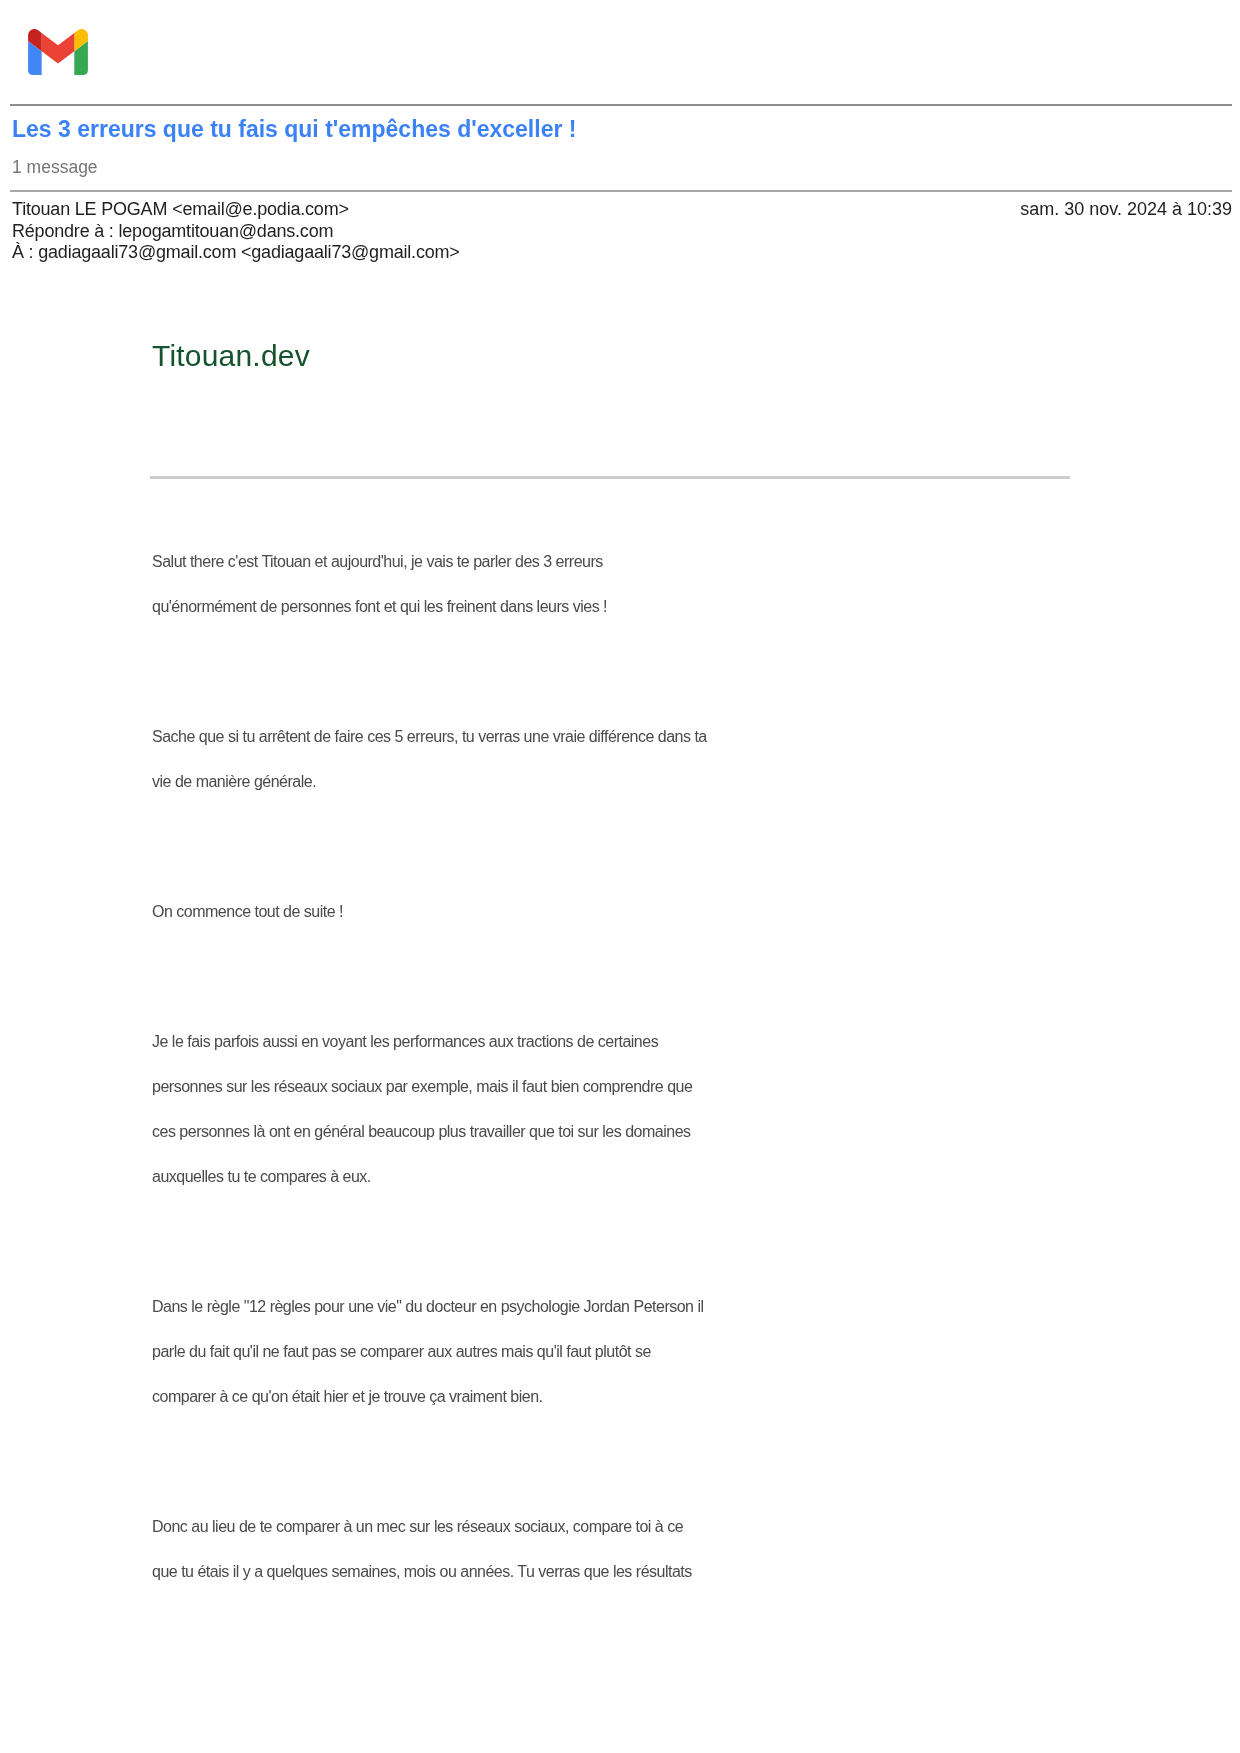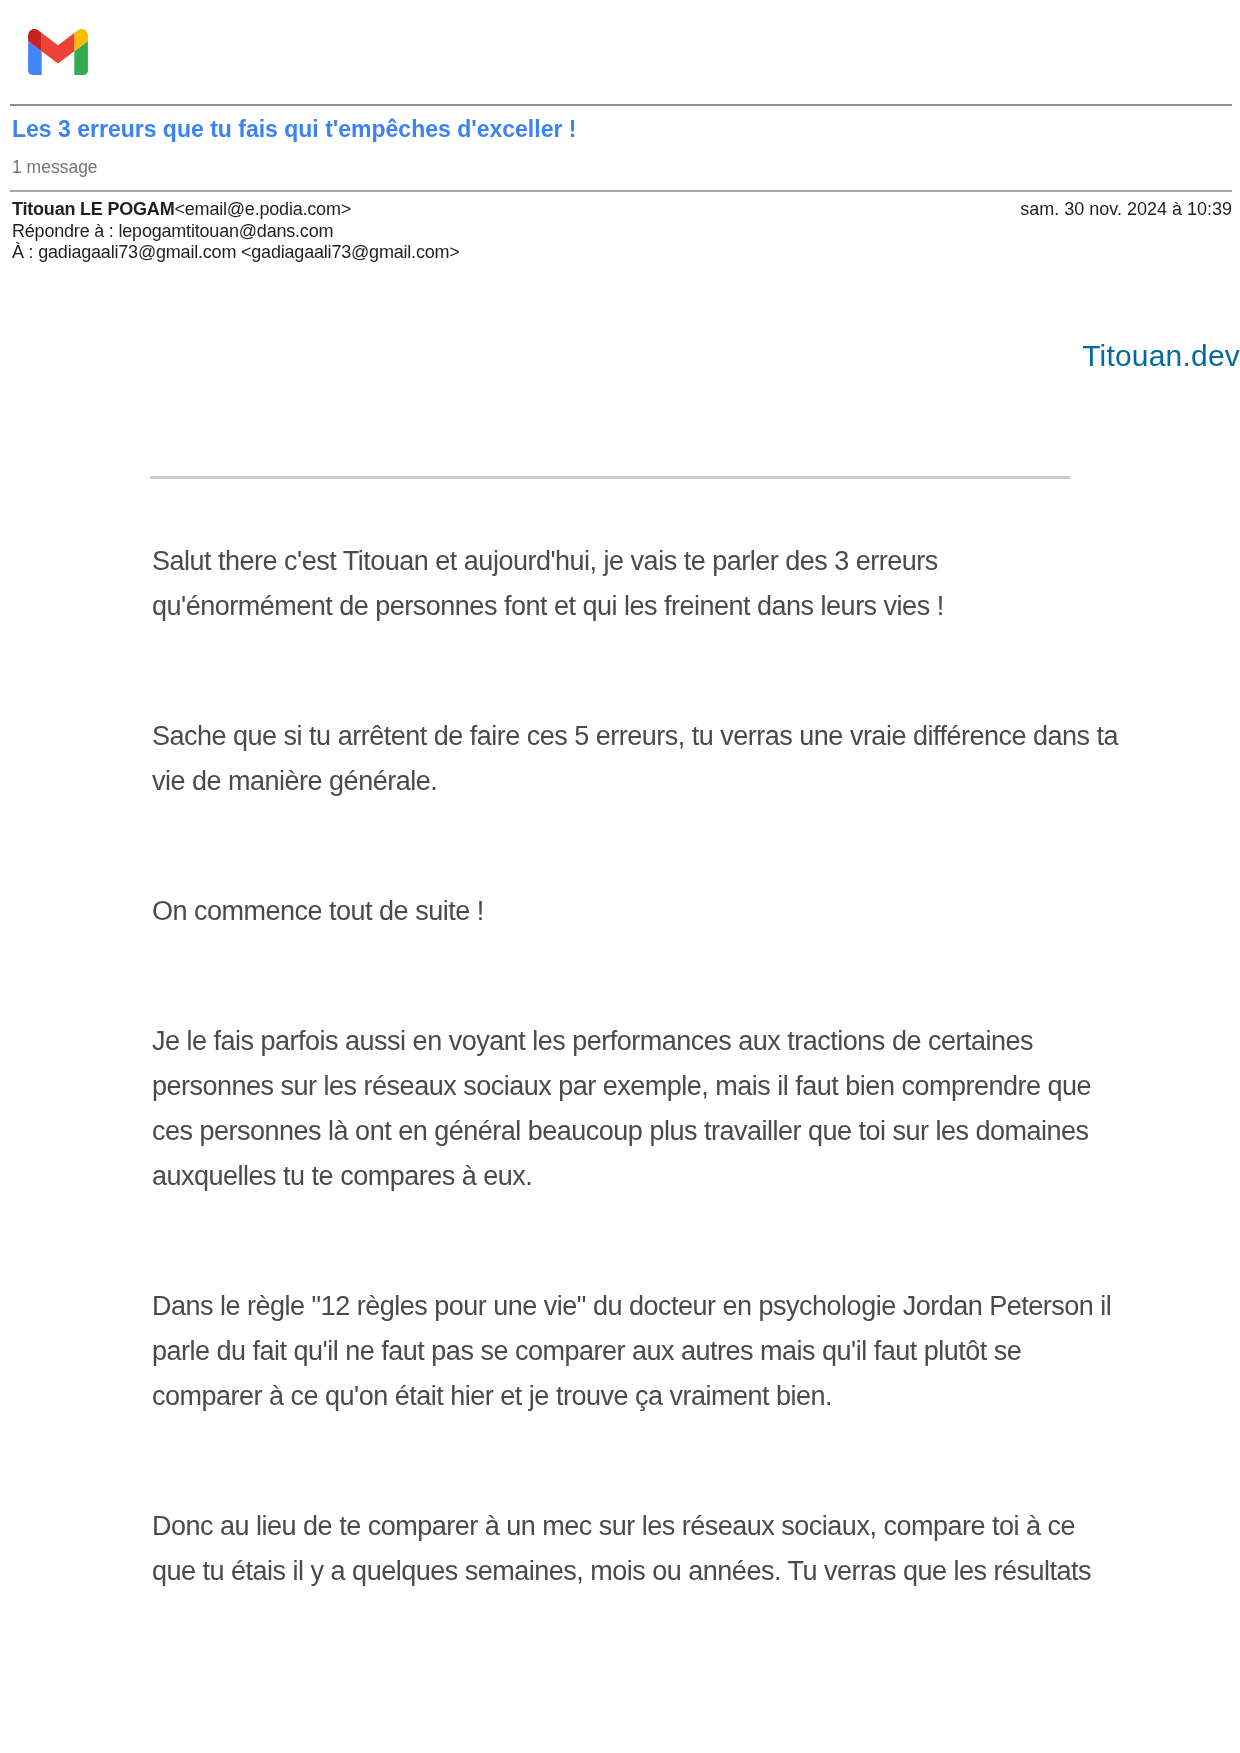--- a/index.html
+++ b/index.html
@@ -34,45 +34,44 @@
   }
 
   .meta {
     display: flex;
     justify-content: space-between;
     align-items: flex-start;
     padding: 7px 0 0 2px;
     color: #1f1f1f;
   }
   .meta-left { font-size: 18px; line-height: 21.5px; letter-spacing: -0.2px; }
-  .sender-name { font-weight: bold; }
+  .sender-name { font-weight: normal; margin-right: 5px; }
   .meta-date { font-size: 18px; line-height: 21.5px; white-space: nowrap; }
 
   
   main.email-body { margin-left: 152px; }
 
   h2.brand {
     margin-top: 74px;
     font-size: 30px;
     line-height: 36px;
     font-weight: 400;
-    color: #0369a1;
+    color: #14532d;
     letter-spacing: 0.2px;
-    text-align: right;
   }
   .hr3 {
     margin-top: 102px;
     margin-left: -2px;
     width: 920px;
     height: 3px;
     background: #cccccc;
   }
 
   main p {
-    font-size: 27px;
+    font-size: 16px;
     line-height: 45px;
     letter-spacing: -0.5px;
     color: #4a4a4a;
     white-space: pre-line;
     margin: 0 9px 85px 0;
   }
   main p.first { margin-top: 60px; }
 
   .list-row {
     padding-left: 34px;

